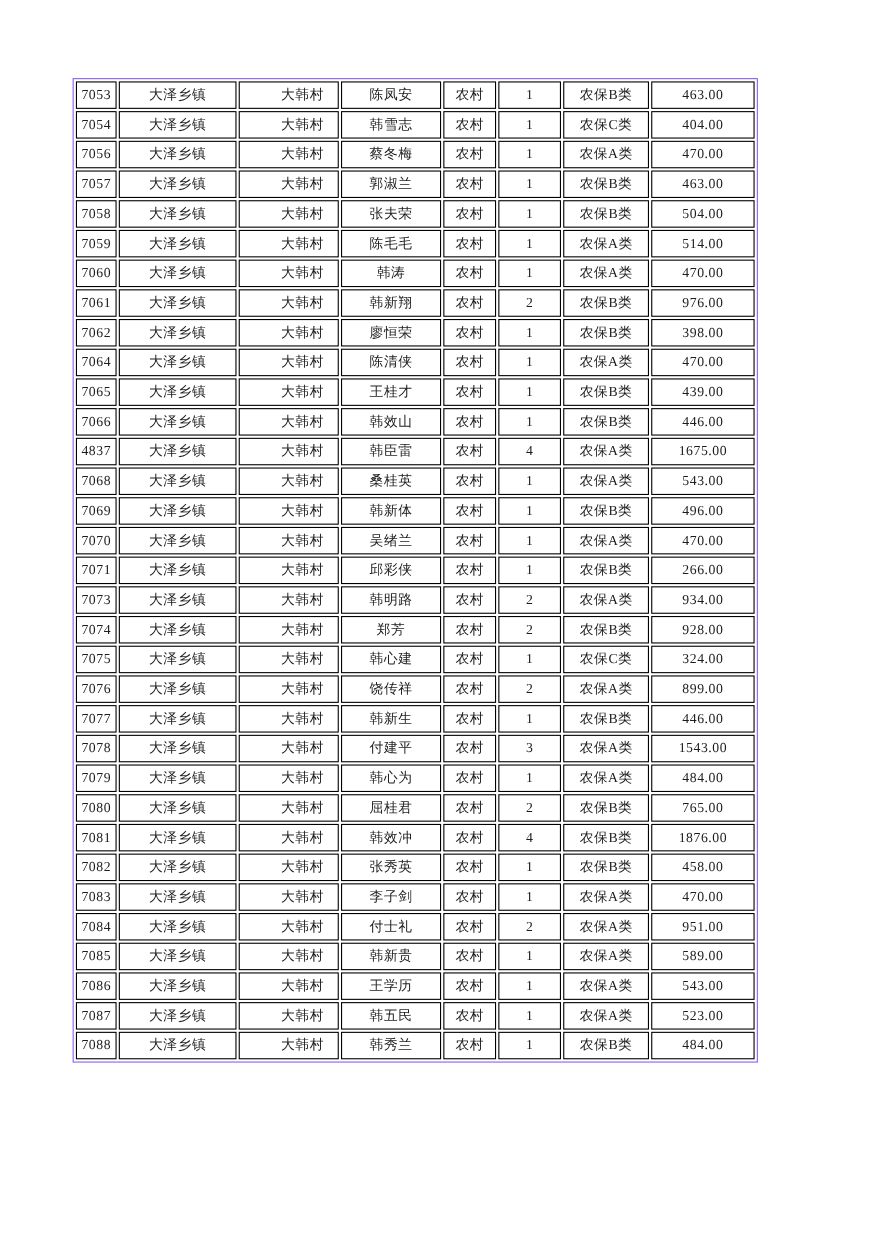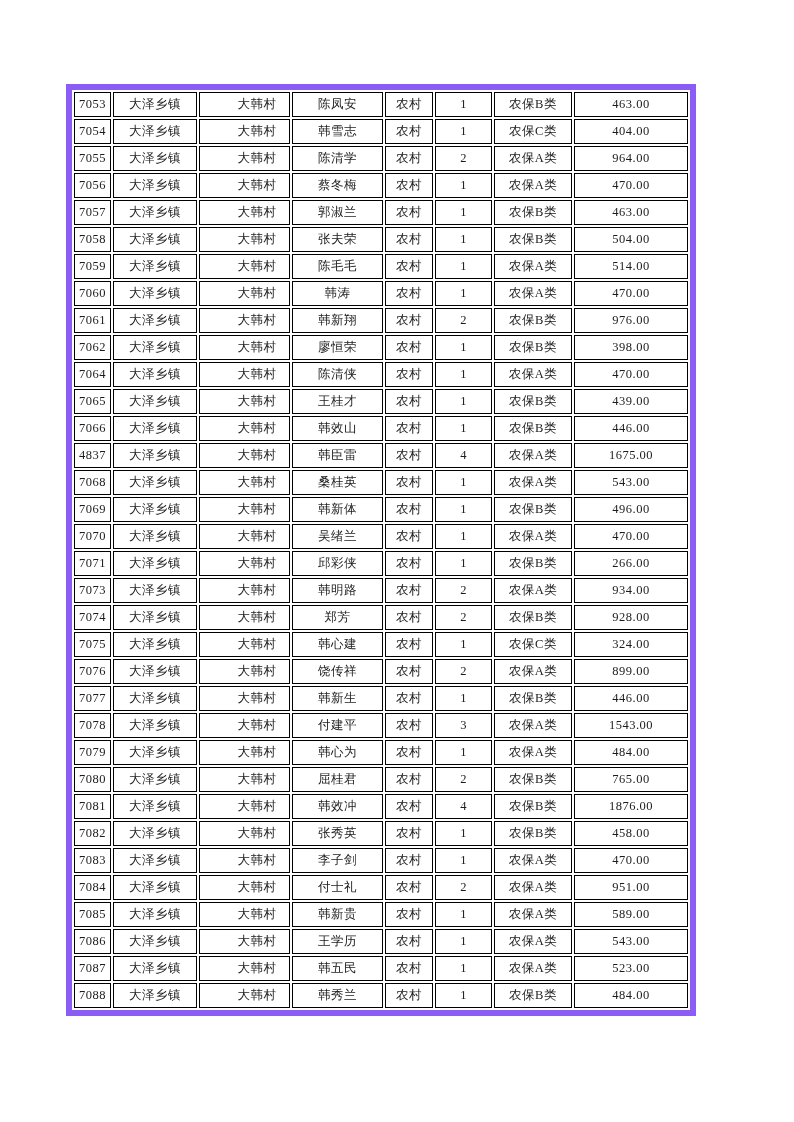--- a/index.html
+++ b/index.html
@@ -11,48 +11,48 @@
     position: relative;
     width: 794px;
     height: 1122px;
     background: #ffffff;
     overflow: hidden;
     font-family: "Liberation Serif", "DejaVu Serif", serif;
   }
   table.roster {
     position: absolute;
     left: 66px;
-    top: 84px;
+    top: 71px;
     width: 613px;
     table-layout: fixed;
     border-collapse: separate;
     border-spacing: 2px;
-    border: 6px solid #8b5cf6;
+    border: 1px solid #8b5cf6;
   }
   table.roster td {
     box-sizing: border-box;
     border: 1px solid #000000;
     height: 25px;
     padding: 0 1px;
     text-align: center;
     vertical-align: middle;
     font-size: 12.5px;
     color: #1c1c1c;
     white-space: nowrap;
     overflow: hidden;
     letter-spacing: 0.5px;
   }
   table.roster td:nth-child(1) { width: 37px; }
-  table.roster td:nth-child(2) { width: 84px; }
+  table.roster td:nth-child(2) { width: 107px; }
   table.roster td:nth-child(3) { width: 91px; padding-left: 26px; }
   table.roster td:nth-child(4) { width: 91px; }
   table.roster td:nth-child(5) { width: 48px; }
   table.roster td:nth-child(6) { width: 57px; }
   table.roster td:nth-child(7) { width: 78px; font-family: Liberation Serif, serif; }
-  table.roster td:nth-child(8) { width: 114px; }
+  table.roster td:nth-child(8) { width: 94px; }
 </style>
 </head>
 <body>
 
 <div class="page">
   <table class="roster">
     <tbody>
         <tr>
           <td>7053</td>
           <td>大泽乡镇</td>
@@ -67,30 +67,20 @@
           <td>7054</td>
           <td>大泽乡镇</td>
           <td>大韩村</td>
           <td>韩雪志</td>
           <td>农村</td>
           <td>1</td>
           <td>农保C类</td>
           <td>404.00</td>
         </tr>
         <tr>
-          <td>7055</td>
-          <td>大泽乡镇</td>
-          <td>大韩村</td>
-          <td>陈清学</td>
-          <td>农村</td>
-          <td>2</td>
-          <td>农保A类</td>
-          <td>964.00</td>
-        </tr>
-        <tr>
           <td>7056</td>
           <td>大泽乡镇</td>
           <td>大韩村</td>
           <td>蔡冬梅</td>
           <td>农村</td>
           <td>1</td>
           <td>农保A类</td>
           <td>470.00</td>
         </tr>
         <tr>

